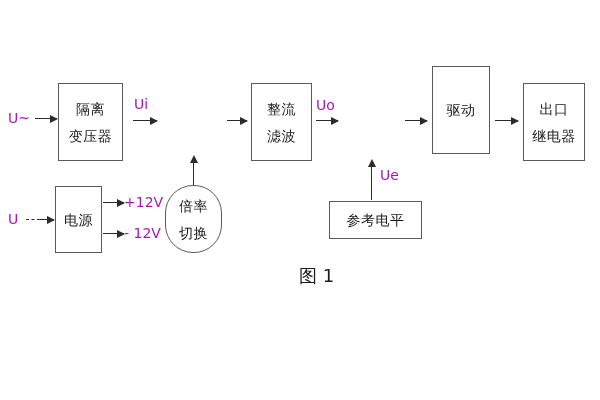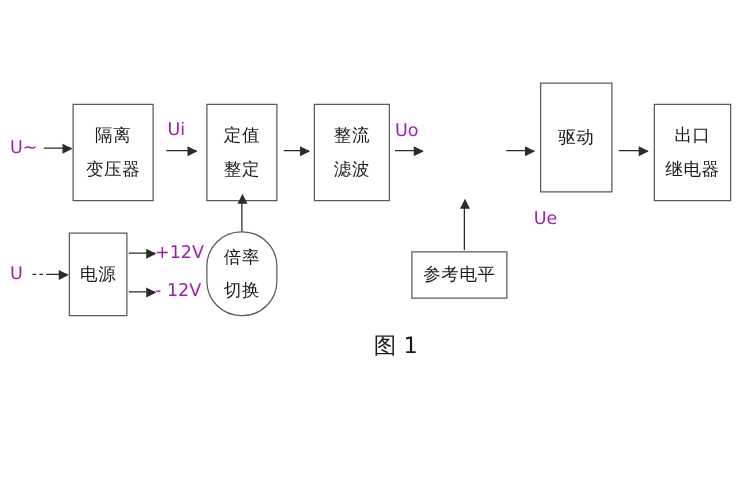--- a/index.html
+++ b/index.html
@@ -110,24 +110,20 @@
   <div class="harrow" style="left:35px; top:118px; width:22px;"></div>
 
   <div class="block" style="left:58px; top:83px; width:65px; height:78px;">
     <span class="line">隔离</span>
     <span class="line">变压器</span>
   </div>
 
   <div class="lbl sig" style="left:134px; top:97px;">Ui</div>
   <div class="harrow" style="left:133px; top:120px; width:24px;"></div>
 
-  <div class="block" style="left:165px; top:83px; width:57px; height:78px;">
-    <span class="line">定值</span>
-    <span class="line">整定</span>
-  </div>
 
   <div class="harrow" style="left:227px; top:120px; width:20px;"></div>
 
   <div class="block" style="left:251px; top:83px; width:61px; height:78px;">
     <span class="line">整流</span>
     <span class="line">滤波</span>
   </div>
 
   <div class="lbl sig" style="left:316px; top:98px;">Uo</div>
   <div class="harrow" style="left:316px; top:120px; width:22px;"></div>
@@ -161,21 +157,21 @@
   <div class="lbl" style="left:124px; top:226px;">- 12V</div>
 
   <div class="block" style="left:165px; top:185px; width:57px; height:68px;border-radius:28px;">
     <span class="line">倍率</span>
     <span class="line">切换</span>
   </div>
 
   <div class="varrow" style="left:193px; top:162px; height:23px;"></div>
 
   <div class="varrow" style="left:371px; top:166px; height:34px;"></div>
-  <div class="lbl sig" style="left:380px; top:168px;margin-left:47px;">Ue</div>
+  <div class="lbl sig" style="left:380px; top:168px;">Ue</div>
 
-  <div class="block single" style="left:329px; top:201px; width:77px; height:38px;">
+  <div class="block single" style="left:329px; top:201px; width:93px; height:38px;">
     <span class="line">参考电平</span>
   </div>
 
   <div class="caption" style="left:299px; top:264px;">图 1</div>
 
 </div>
 
 </body></html>

